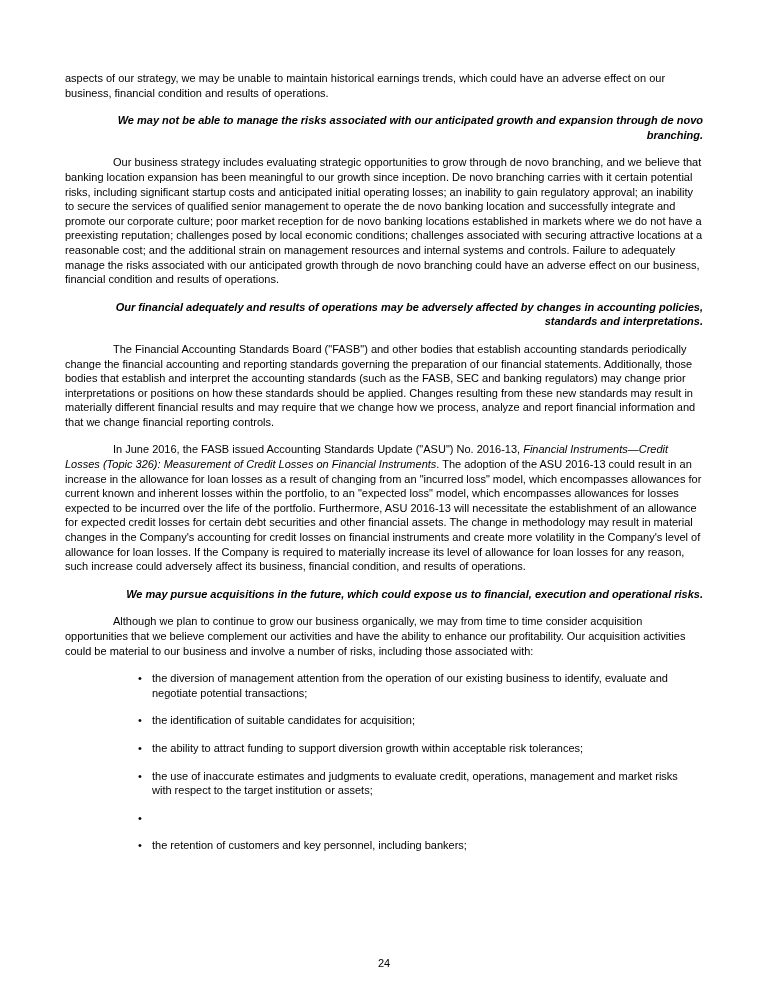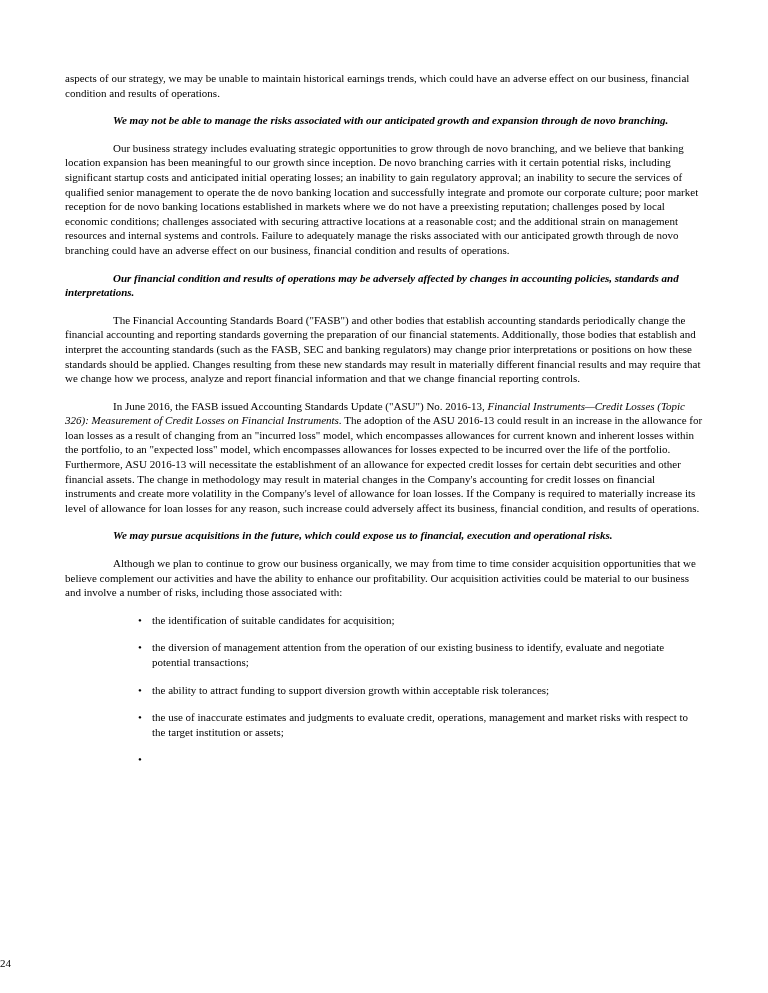--- a/index.html
+++ b/index.html
@@ -6,21 +6,21 @@
     margin: 0;
     padding: 0;
     background: #ffffff;
   }
   .page {
     position: relative;
     width: 768px;
     height: 993px;
     background: #ffffff;
     overflow: hidden;
-    font-family: Liberation Serif, serif;
+    font-family: Liberation Sans, sans-serif;
     font-size: 11px;
     line-height: 14.6px;
     color: #000000;
   }
   .content {
     position: absolute;
     left: 65px;
     top: 71px;
     width: 638px;
   }
@@ -31,21 +31,21 @@
   }
   .para-first {
     margin-top: 0;
     text-indent: 0;
   }
   .risk-heading {
     margin: 13px 0 0 0;
     text-indent: 48px;
     font-weight: bold;
     font-style: italic;
-    text-align: left;
+    text-align: right;
   }
   .italic-cite {
     font-style: italic;
   }
   .bullet {
     display: flex;
     margin: 13px 0 0 0;
   }
   .bullet-marker {
     flex: 0 0 14px;
@@ -56,66 +56,71 @@
   }
   .bullet-text {
     flex: 0 1 auto;
     max-width: 540px;
   }
   .page-number {
     position: absolute;
     left: 0;
     top: 956px;
     width: 768px;
+    text-align: center;
   }
 </style>
 </head>
 <body>
 
 <div class="page">
   <div class="content">
 
     <p class="para para-first">aspects of our strategy, we may be unable to maintain historical earnings trends, which could have an adverse effect on our business, financial condition and results of operations.</p>
 
     <p class="risk-heading">We may not be able to manage the risks associated with our anticipated growth and expansion through de novo branching.</p>
 
     <p class="para">Our business strategy includes evaluating strategic opportunities to grow through de novo branching, and we believe that banking location expansion has been meaningful to our growth since inception. De novo branching carries with it certain potential risks, including significant startup costs and anticipated initial operating losses; an inability to gain regulatory approval; an inability to secure the services of qualified senior management to operate the de novo banking location and successfully integrate and promote our corporate culture; poor market reception for de novo banking locations established in markets where we do not have a preexisting reputation; challenges posed by local economic conditions; challenges associated with securing attractive locations at a reasonable cost; and the additional strain on management resources and internal systems and controls. Failure to adequately manage the risks associated with our anticipated growth through de novo branching could have an adverse effect on our business, financial condition and results of operations.</p>
 
-    <p class="risk-heading">Our financial condition and results of operations may be adversely affected by changes in accounting policies, standards and interpretations.</p>
+    <p class="risk-heading">Our financial adequately and results of operations may be adversely affected by changes in accounting policies, standards and interpretations.</p>
 
     <p class="para">The Financial Accounting Standards Board ("FASB") and other bodies that establish accounting standards periodically change the financial accounting and reporting standards governing the preparation of our financial statements. Additionally, those bodies that establish and interpret the accounting standards (such as the FASB, SEC and banking regulators) may change prior interpretations or positions on how these standards should be applied. Changes resulting from these new standards may result in materially different financial results and may require that we change how we process, analyze and report financial information and that we change financial reporting controls.</p>
 
     <p class="para"><span>In June 2016, the FASB issued Accounting Standards Update ("ASU") No. 2016-13, </span><span class="italic-cite">Financial Instruments—Credit Losses (Topic 326): Measurement of Credit Losses on Financial Instruments</span><span>. The adoption of the ASU 2016-13 could result in an increase in the allowance for loan losses as a result of changing from an "incurred loss" model, which encompasses allowances for current known and inherent losses within the portfolio, to an "expected loss" model, which encompasses allowances for losses expected to be incurred over the life of the portfolio. Furthermore, ASU 2016-13 will necessitate the establishment of an allowance for expected credit losses for certain debt securities and other financial assets. The change in methodology may result in material changes in the Company's accounting for credit losses on financial instruments and create more volatility in the Company's level of allowance for loan losses. If the Company is required to materially increase its level of allowance for loan losses for any reason, such increase could adversely affect its business, financial condition, and results of operations.</span></p>
 
     <p class="risk-heading">We may pursue acquisitions in the future, which could expose us to financial, execution and operational risks.</p>
 
     <p class="para">Although we plan to continue to grow our business organically, we may from time to time consider acquisition opportunities that we believe complement our activities and have the ability to enhance our profitability. Our acquisition activities could be material to our business and involve a number of risks, including those associated with:</p>
 
     <div class="bullet">
       <span class="bullet-marker"></span>
-      <span class="bullet-text">the identification of suitable candidates for acquisition;</span>
+      <span class="bullet-text">the diversion of management attention from the operation of our existing business to identify, evaluate and negotiate potential transactions;</span>
     </div>
 
     <div class="bullet">
       <span class="bullet-marker"></span>
-      <span class="bullet-text">the diversion of management attention from the operation of our existing business to identify, evaluate and negotiate potential transactions;</span>
+      <span class="bullet-text">the identification of suitable candidates for acquisition;</span>
     </div>
 
     <div class="bullet">
       <span class="bullet-marker"></span>
       <span class="bullet-text">the ability to attract funding to support diversion growth within acceptable risk tolerances;</span>
     </div>
 
     <div class="bullet">
       <span class="bullet-marker"></span>
       <span class="bullet-text">the use of inaccurate estimates and judgments to evaluate credit, operations, management and market risks with respect to the target institution or assets;</span>
     </div>
 
 
     <div class="bullet">
       <span class="bullet-marker"></span>
     </div>
 
+    <div class="bullet">
+      <span class="bullet-marker"></span>
+      <span class="bullet-text">the retention of customers and key personnel, including bankers;</span>
+    </div>
 
   </div>
 
   <div class="page-number">24</div>
 </div>
 
 </body></html>

